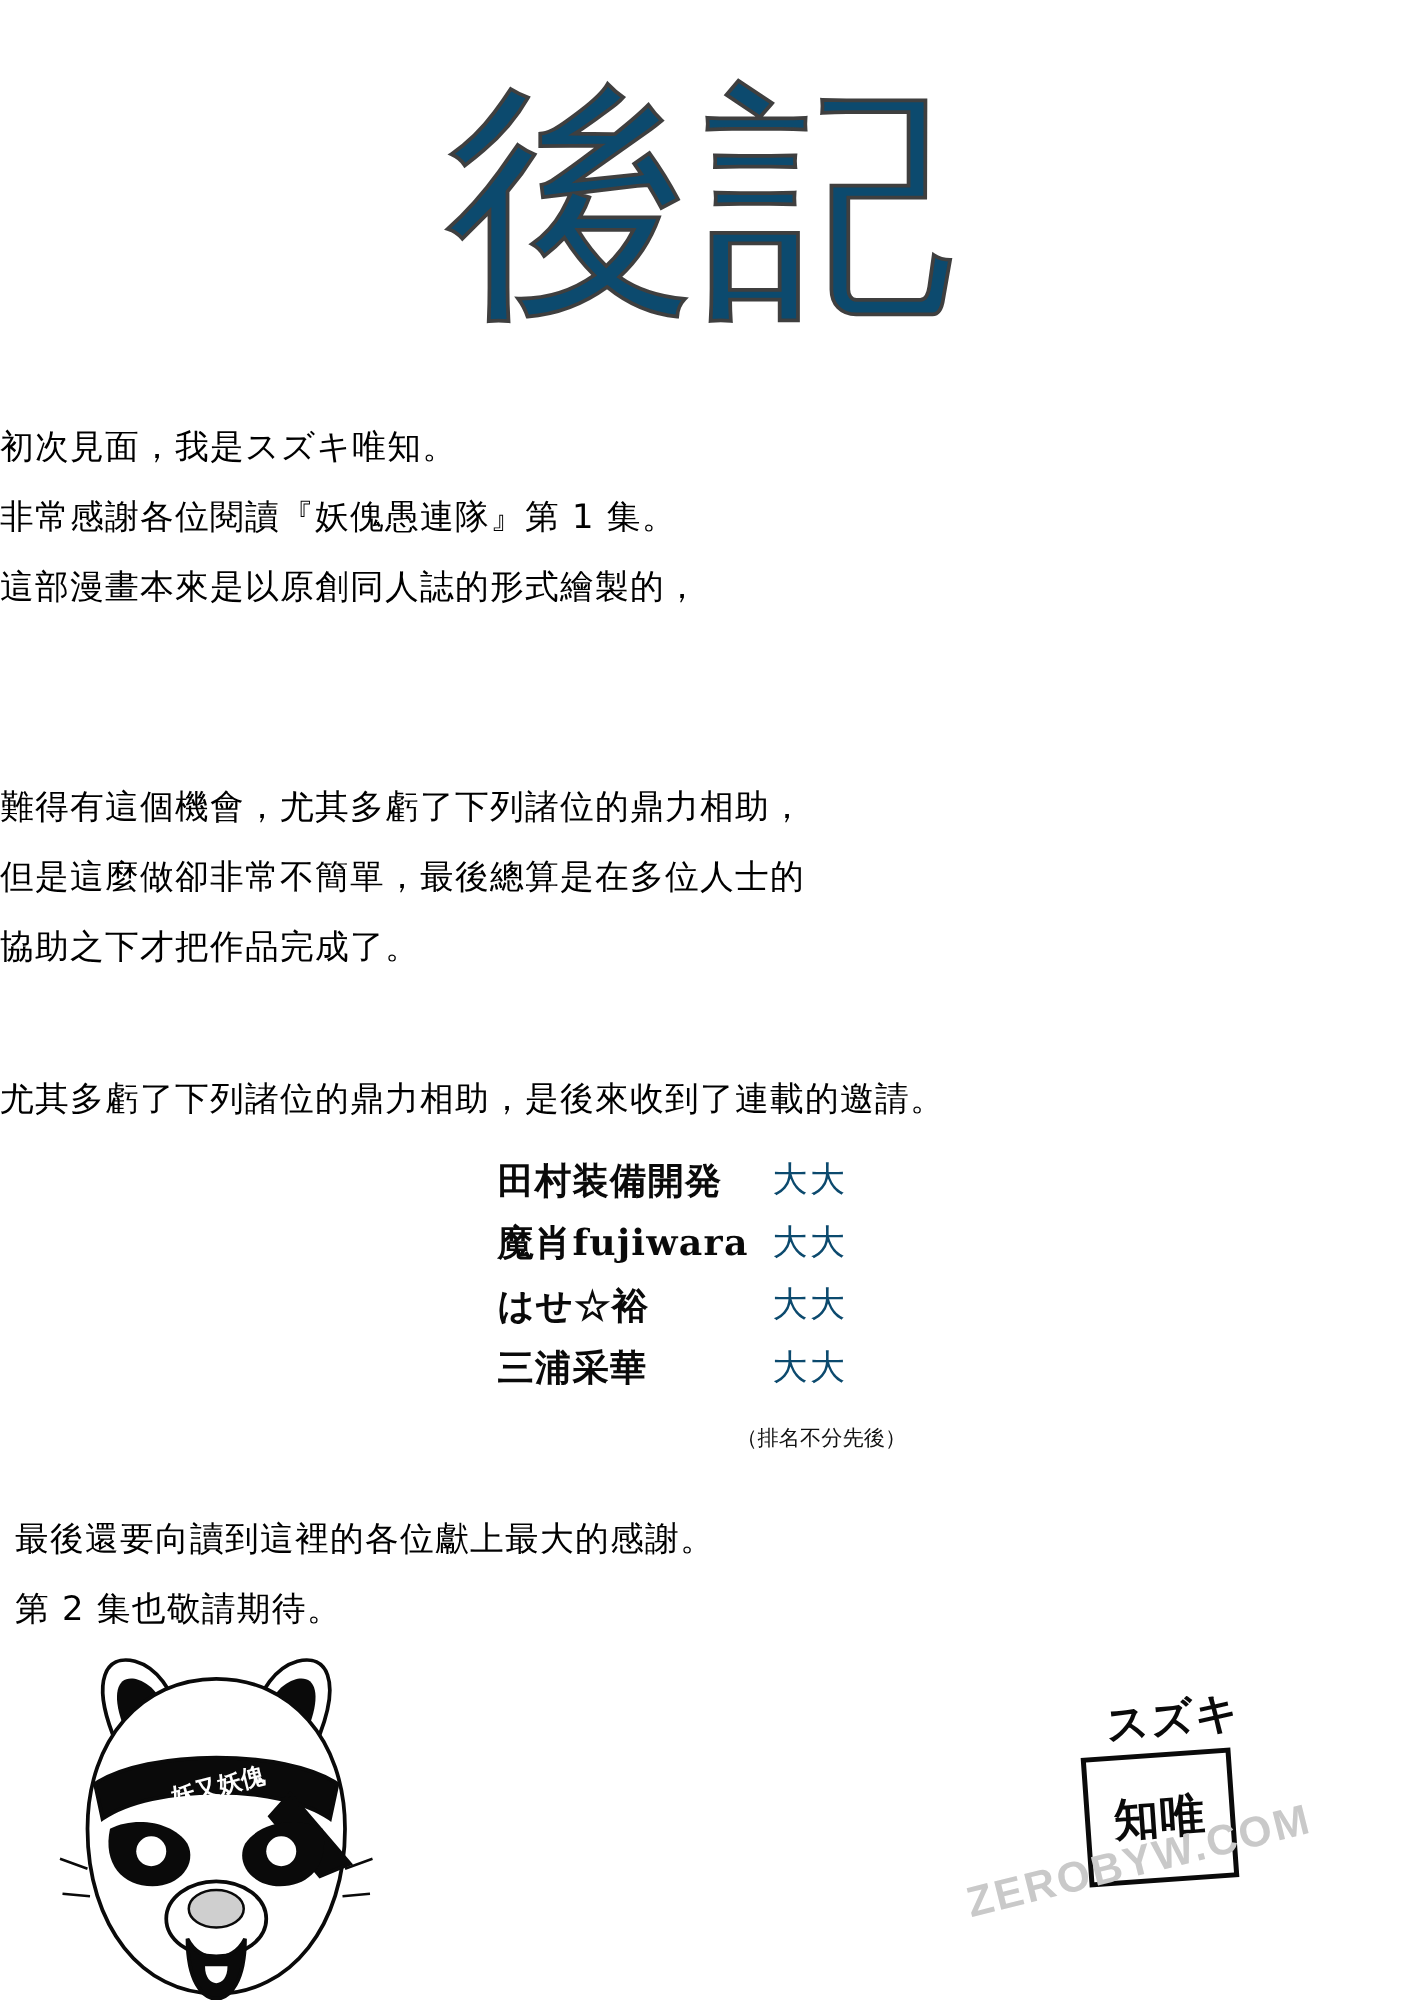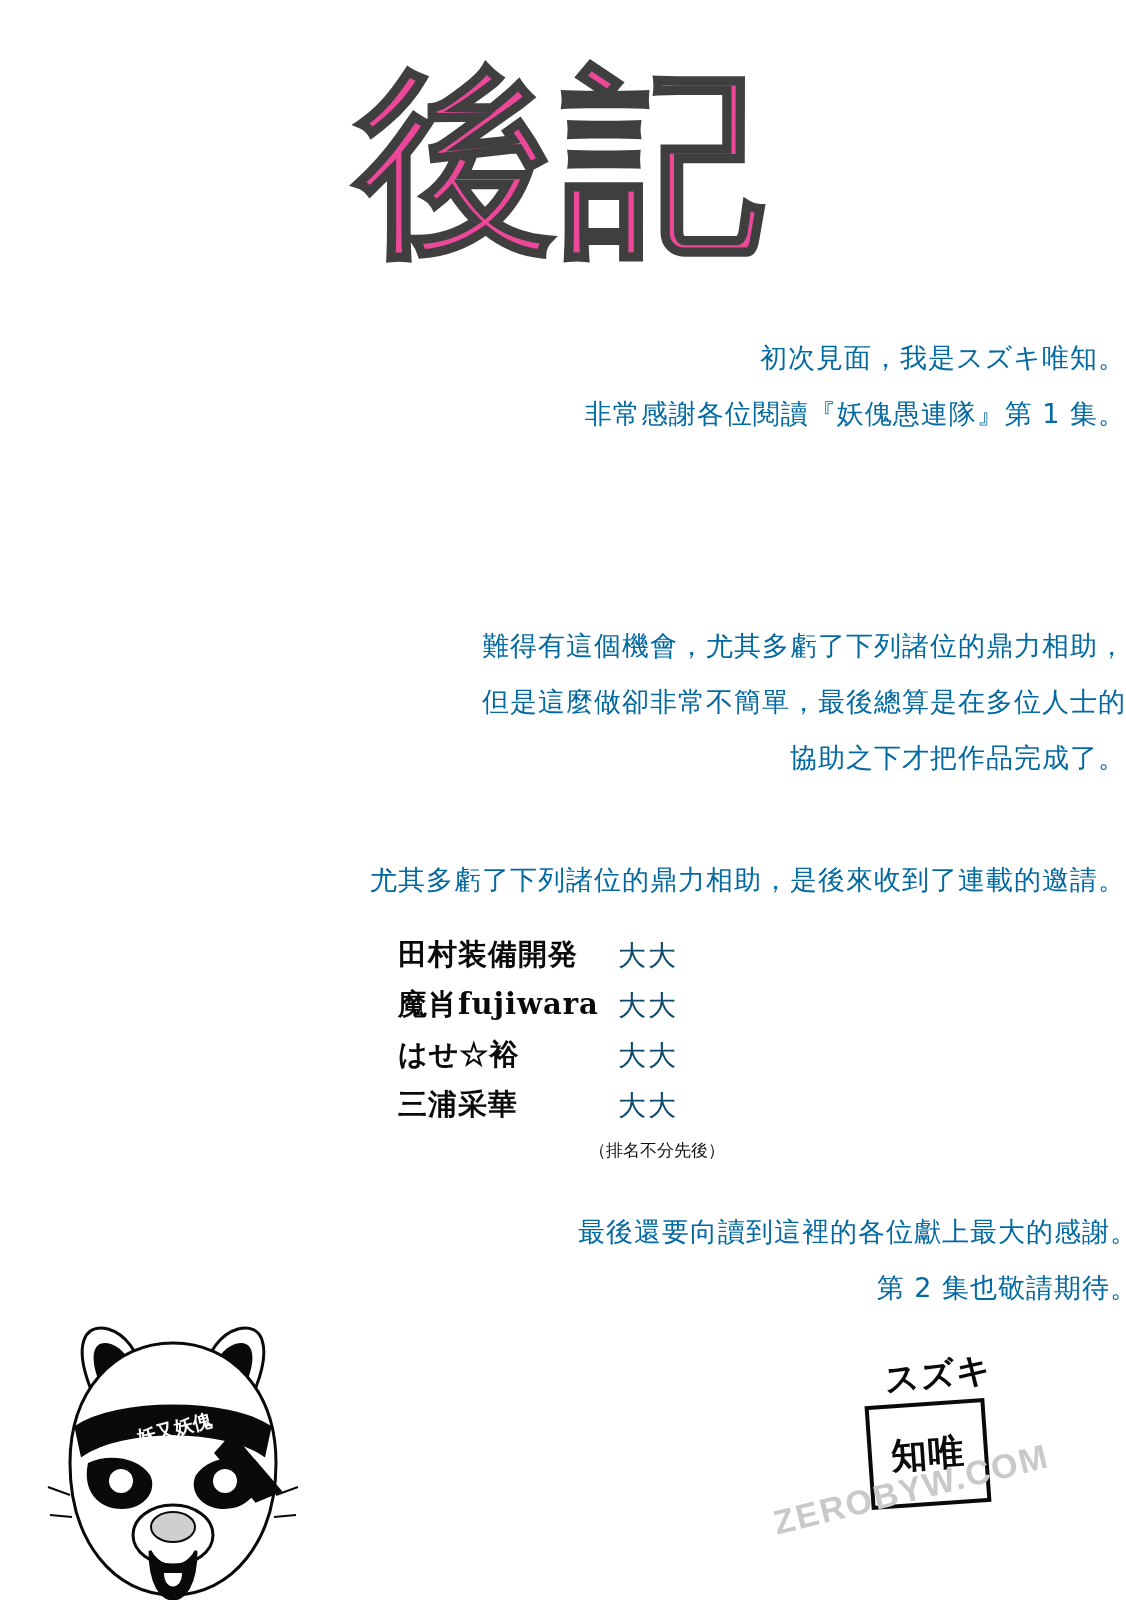--- a/index.html
+++ b/index.html
@@ -20,38 +20,38 @@
   }
 
   
   .title {
     position: absolute;
     top: 62px;
     left: 0;
     width: 100%;
     text-align: center;
     font-family: "DejaVu Sans", sans-serif;
-    font-weight: bold;
+    font-weight: normal;
     font-size: 200px;
     line-height: 1;
     letter-spacing: 6px;
-    color: #ec4899;
+    color: #0c4a6e;
     -webkit-text-stroke: 3px #3f3f3f;
   }
 
   
   .body-block {
     position: absolute;
     left: 0;
     width: 100%;
-    text-align: right;
+    text-align: left;
     font-family: "DejaVu Sans", sans-serif;
     font-size: 27px;
     line-height: 56px;
-    color: #0369a1;
+    color: #000000;
     letter-spacing: 1px;
   }
   .body-block p {
     margin: 0;
   }
   #para1 { top: 330px; }
   #para2 { top: 618px; }
   #para3 { top: 852px; }
   #para5 { top: 1204px; margin-left: 12px; }
 
@@ -61,21 +61,21 @@
     top: 925px;
     left: 0;
     width: 100%;
   }
   .credits-inner {
     width: 330px;
     margin: 0 auto;
   }
   .credit-row {
     display: flex;
-    align-items: flex-end;
+    align-items: flex-start;
     height: 50px;
   }
   .credit-name {
     font-family: "DejaVu Serif", serif;
     font-weight: bold;
     font-size: 29px;
     color: #0a0a0a;
     width: 220px;
     text-align: left;
     letter-spacing: 1px;
@@ -158,20 +158,21 @@
 </head>
 <body>
 
 <div class="page">
 
   <div class="title">後記</div>
 
   <div class="body-block" id="para1">
     <p>初次見面，我是スズキ唯知。</p>
     <p>非常感謝各位閱讀『妖傀愚連隊』第 1 集。</p>
+    <p>這部漫畫本來是以原創同人誌的形式繪製的，</p>
   </div>
 
   <div class="body-block" id="para2">
     <p>難得有這個機會，尤其多虧了下列諸位的鼎力相助，</p>
     <p>但是這麼做卻非常不簡單，最後總算是在多位人士的</p>
     <p>協助之下才把作品完成了。</p>
   </div>
 
   <div class="body-block" id="para3">
     <p>尤其多虧了下列諸位的鼎力相助，是後來收到了連載的邀請。</p>

